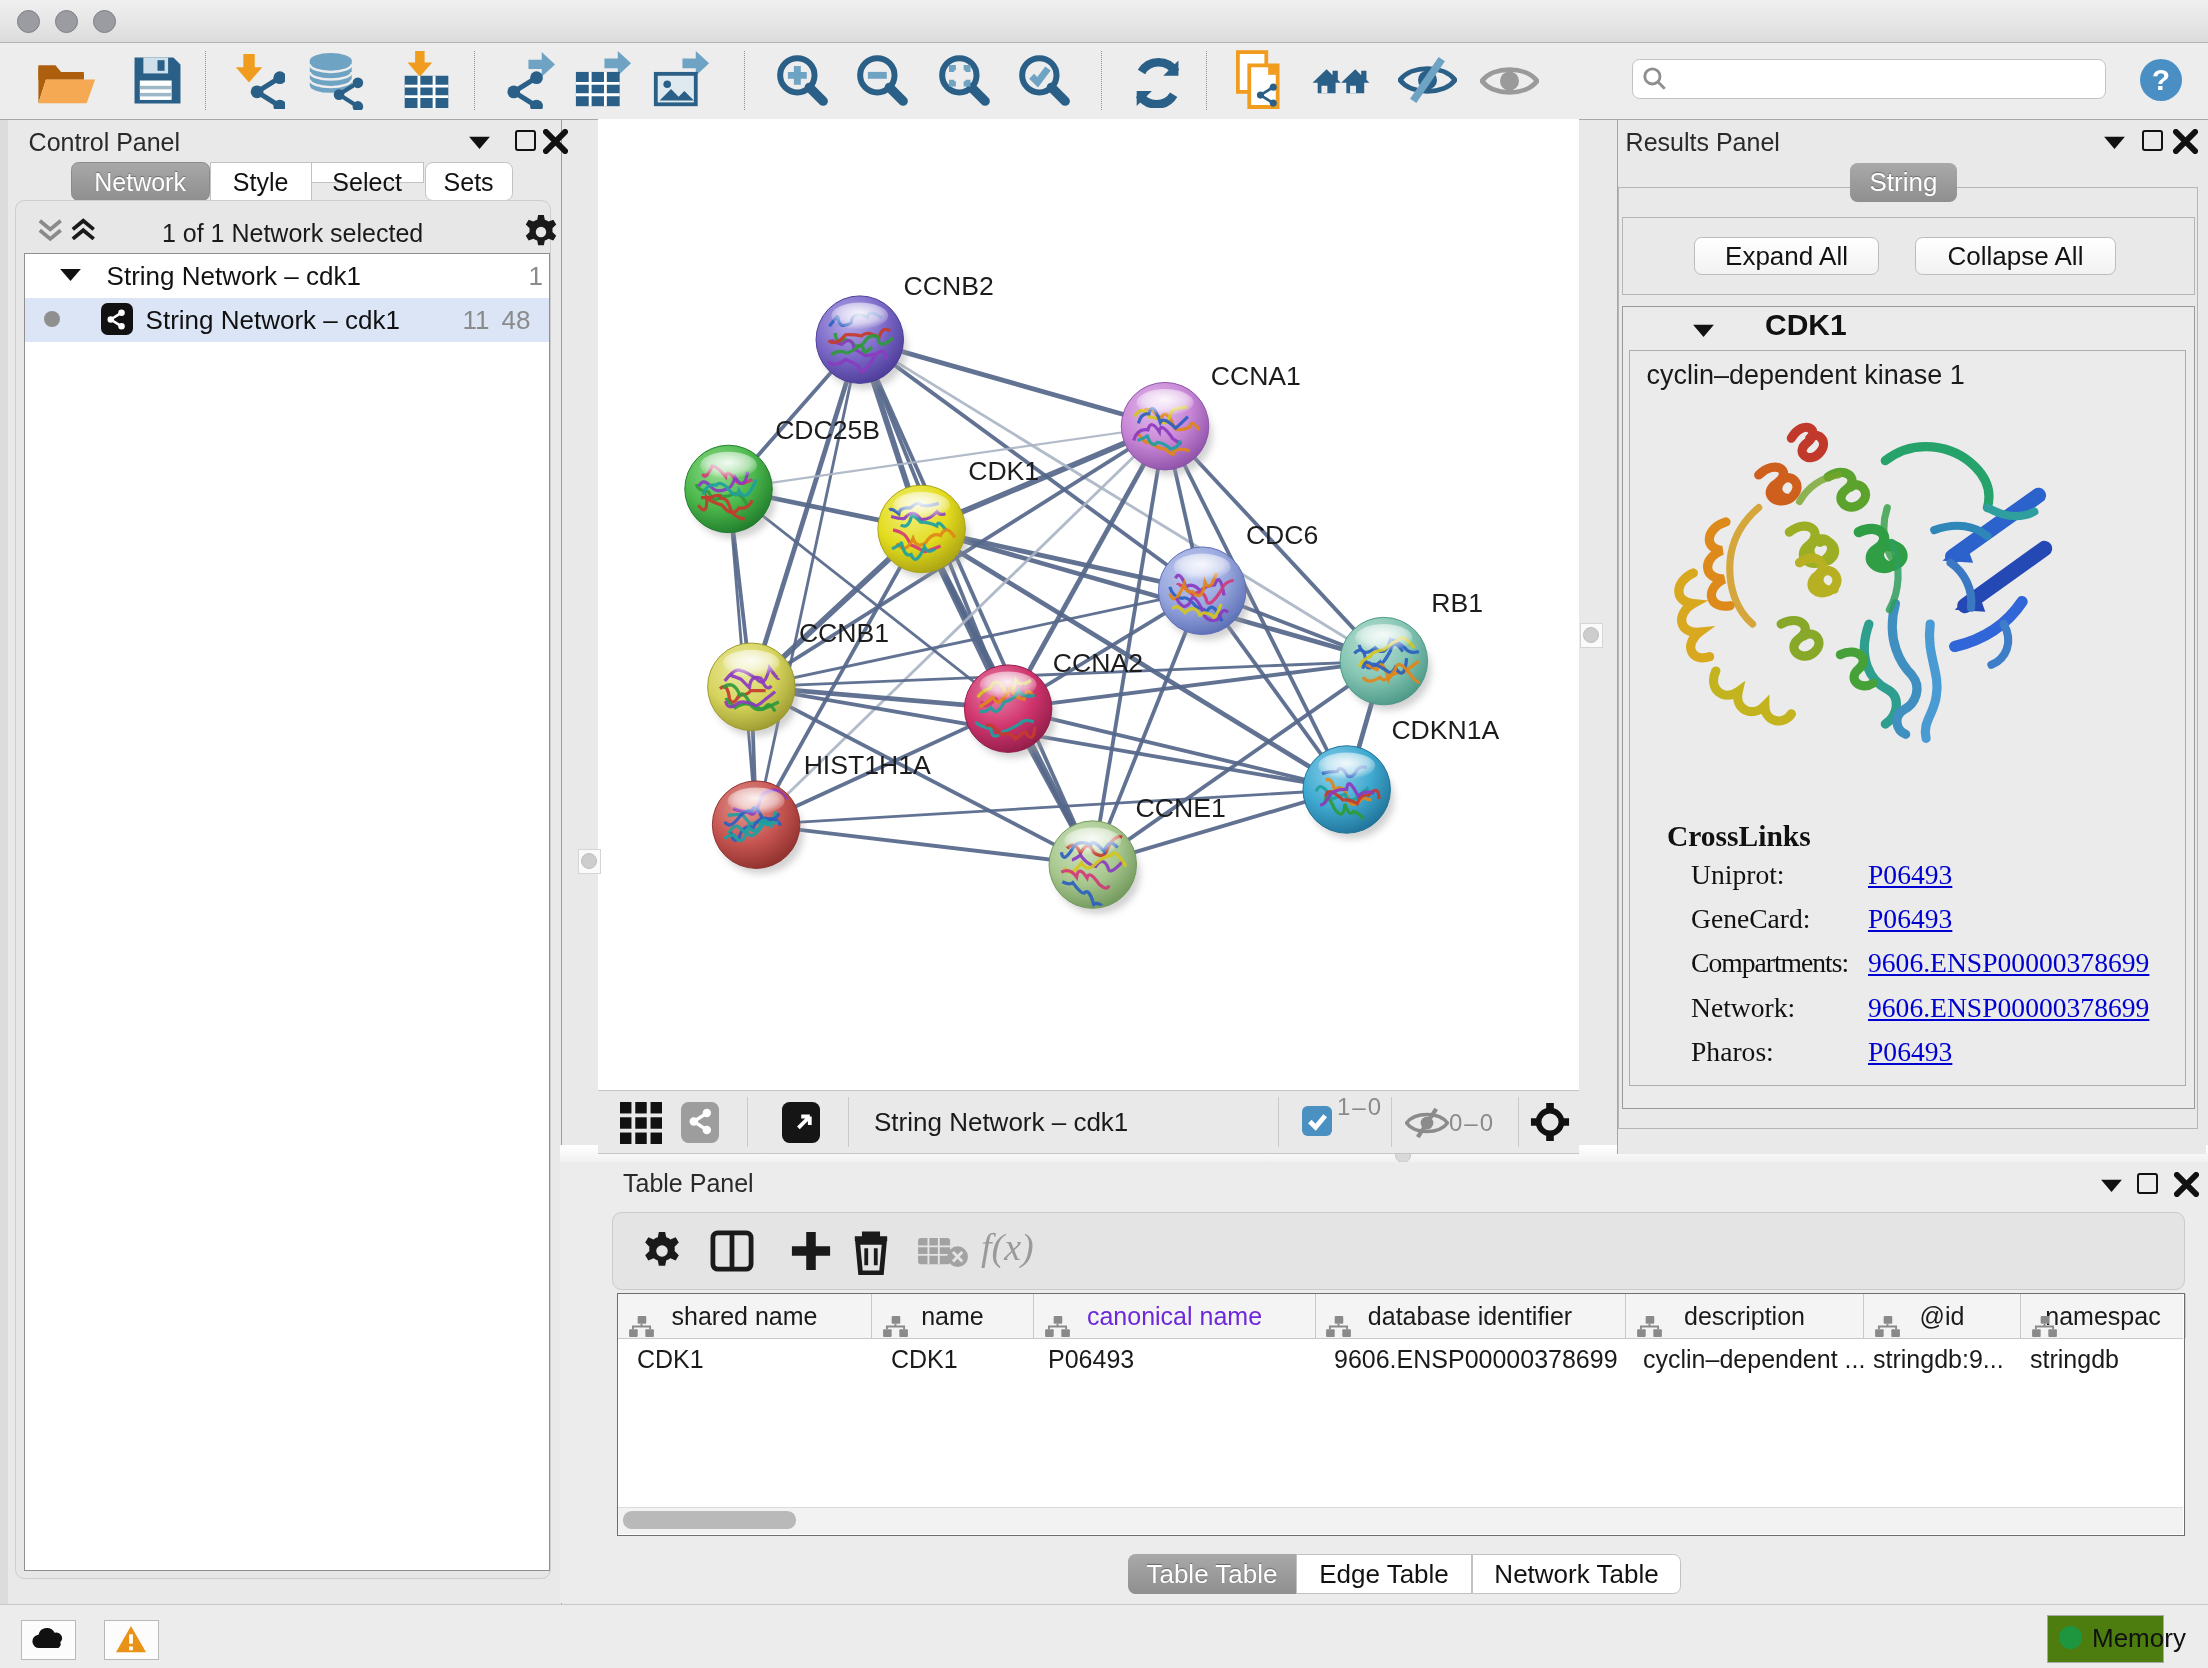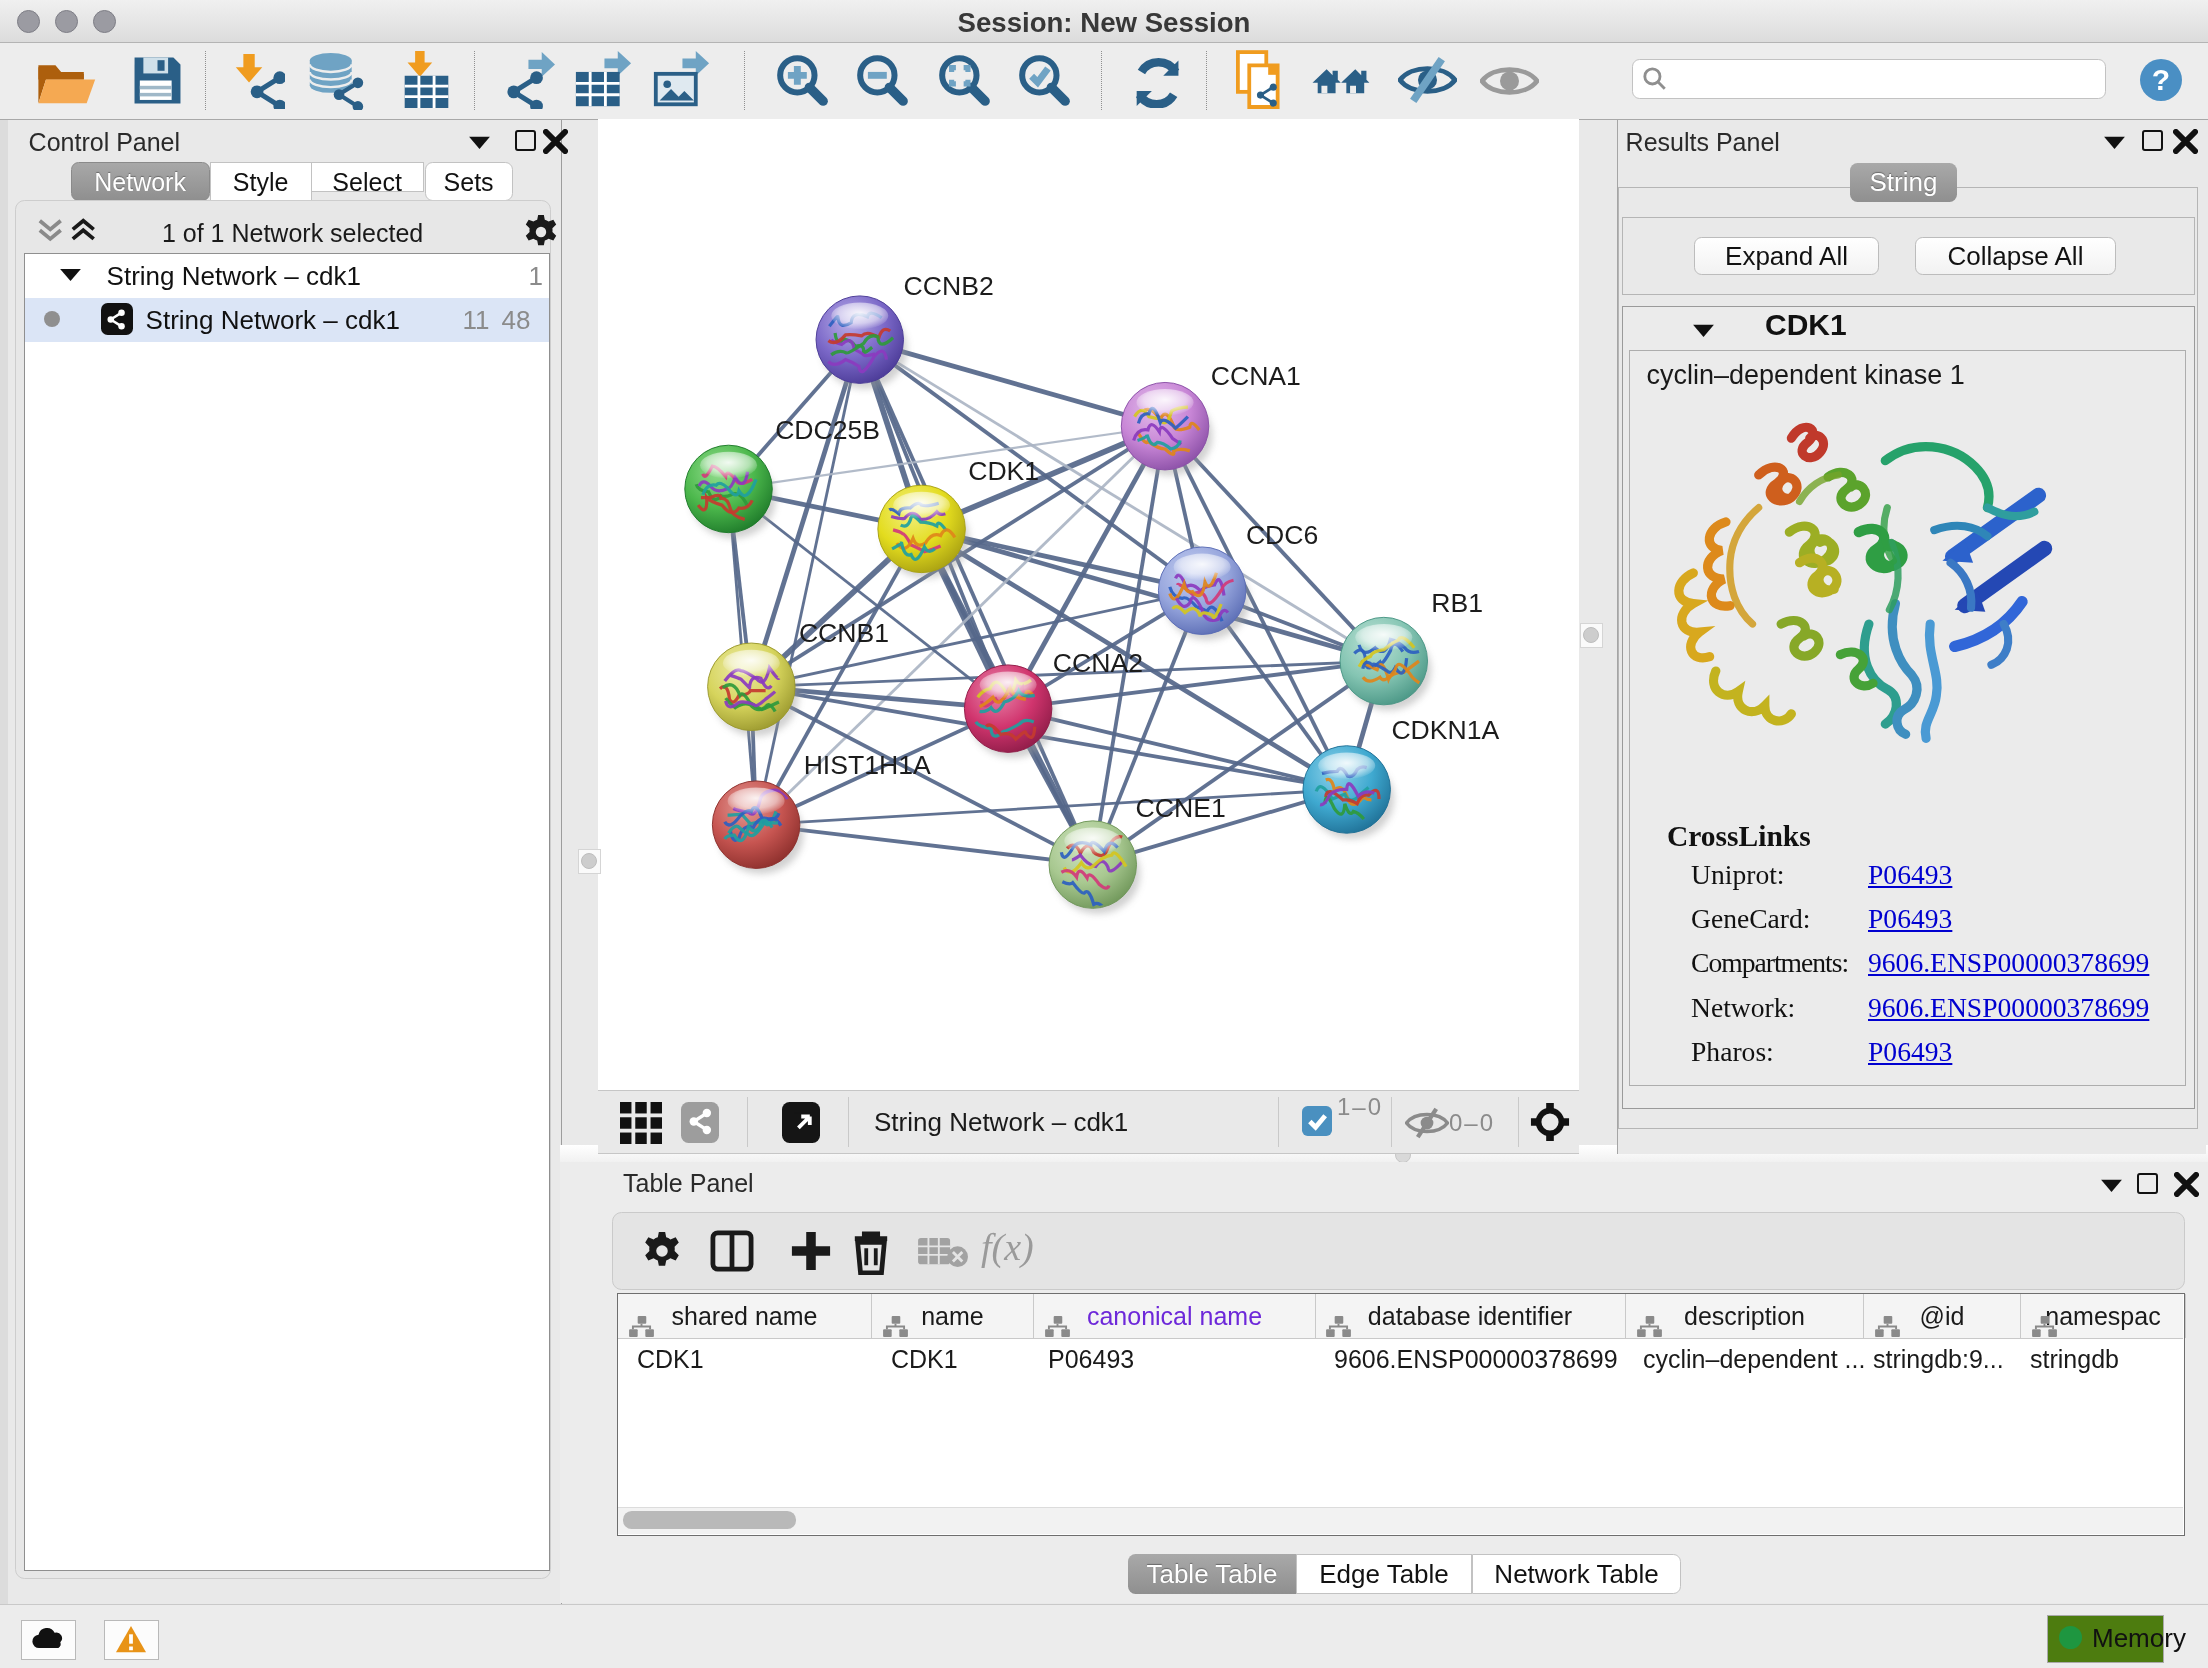--- a/index.html
+++ b/index.html
@@ -17,21 +17,20 @@
 .tabsel{background:linear-gradient(#a8a8a8,#8f8f8f);color:#fff;border-color:#8a8a8a;
  text-shadow:0 -1px 1px #6a6a6a;}
 .btn{position:absolute;box-sizing:border-box;background:linear-gradient(#ffffff,#f2f2f2);
  border:1px solid #bcbcbc;border-radius:7.6px;text-align:center;font-size:26px;color:#111;}
 a.lnk{color:#0000d0;text-decoration:underline;}
 </style></head><body>
 <div id="titlebar" class="abs">
     <div class="tl" style="left:17px"></div>
     <div class="tl" style="left:55px"></div>
     <div class="tl" style="left:93px"></div>
-    <div id="title">Session: New Session</div>
   </div>
 <div id="toolbar" class="abs">
     <div class="sep" style="left:205px"></div>
     <div class="sep" style="left:474px"></div>
     <div class="sep" style="left:744px"></div>
     <div class="sep" style="left:1101px"></div>
     <div class="sep" style="left:1206px"></div>
     <svg class="abs" style="left:27px;top:11.4px" width="72" height="53" viewBox="0 0 56 56">
  <path d="M2 12 h18 l6 7 h24 v8 h-48 z" fill="#ad5f0d"></path>
  <path d="M2 52 V14 h18 l6 7 h24 v6 h-40 z" fill="#ad5f0d"></path>
@@ -191,21 +190,21 @@
     <div class="abs panel-title" style="left:21px;top:7.6px;">Control Panel</div>
     <svg class="abs" style="left:459px;top:14.3px" width="25" height="17" viewBox="0 0 26 18">
       <path d="M2 3 h22 l-11 13 z" fill="#111"></path>
     </svg>
     <div class="abs" style="left:507px;top:9.5px;width:21px;height:21px;border:2.9px solid #111;border-radius:2.9px;box-sizing:border-box;"></div>
     <svg class="abs" style="left:535px;top:8.6px" width="25" height="25" viewBox="0 0 26 26">
       <path d="M3 3 L23 23 M23 3 L3 23" stroke="#111" stroke-width="6" stroke-linecap="round"></path>
     </svg>
     <div class="tab tabsel" style="left:63px;top:42px;width:139px;height:39px;line-height:39px;">Network</div>
     <div class="tab" style="left:202px;top:42px;width:102px;height:39px;line-height:39px;border-radius:0;">Style</div>
-    <div class="tab" style="left:303px;top:42px;width:113px;height:30px;line-height:39px;border-radius:0;">Select</div>
+    <div class="tab" style="left:303px;top:42px;width:113px;height:21px;line-height:39px;border-radius:0;">Select</div>
     <div class="tab" style="left:417px;top:42px;width:88px;height:39px;line-height:39px;">Sets</div>
     <div class="abs" style="left:7.6px;top:80px;width:534px;height:1377px;background:#e7e7e7;border:1px solid #cdcdcd;border-radius:9.5px;"></div>
     <svg class="abs" style="left:28.5px;top:97px" width="28.5" height="28.5" viewBox="0 0 30 30">
       <g fill="none" stroke="#8a8a8a" stroke-width="4">
         <path d="M4 4 l11 9 11-9"></path>
         <path d="M4 14 l11 9 11-9"></path>
       </g>
     </svg>
     <svg class="abs" style="left:61px;top:97px" width="28.5" height="28.5" viewBox="0 0 30 30">
       <g fill="none" stroke="#1a1a1a" stroke-width="4">

